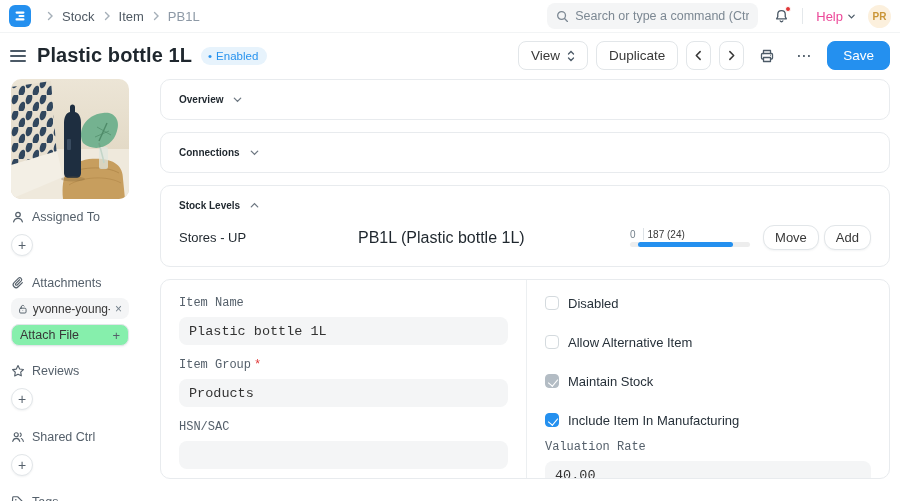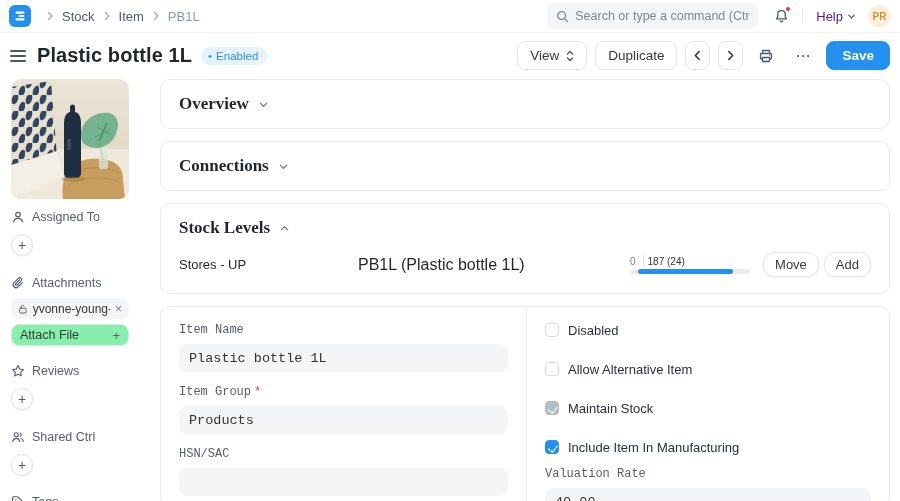--- a/index.html
+++ b/index.html
@@ -13,34 +13,34 @@
   .crumbs { display:flex; align-items:center; margin-left:7px; }
   .crumb-chev { color:#a5afb8; margin:0 7px; display:flex; }
   .crumb { color:#505a64; font-size:13px; text-decoration:none; cursor:pointer; }
   .crumb.current { color:#8d99a6; }
   .searchbar { margin-left:auto; width:211px; height:26px; background:#f4f5f6; border-radius:8px; display:flex; align-items:center; padding:0 9px; gap:6px; color:#7c8893; }
   .searchbar input { border:none; background:transparent; outline:none; font-size:12.5px; color:#5b6770; width:100%; font-family:inherit; }
   .searchbar input::placeholder { color:#7c8893; }
   .bell-wrap { position:relative; margin-left:16px; cursor:pointer; display:flex; }
   .bell-dot { position:absolute; top:-2px; right:-2px; width:6px; height:6px; border-radius:50%; background:#e03636; border:1px solid #fff; }
   .nav-divider { width:1px; height:16px; background:#e4e8eb; margin:0 13px; }
-  .help { display:flex; align-items:center; gap:4px; color:#4c1d95; font-size:13px; cursor:pointer; }
+  .help { display:flex; align-items:center; gap:4px; color:#ec4899; font-size:13px; cursor:pointer; }
   .avatar { width:23px; height:23px; border-radius:50%; background:#fcf0dd; color:#ca9536; font-size:10px; font-weight:bold; display:flex; align-items:center; justify-content:center; margin-left:12px; cursor:pointer; }
 
   
   .page-header { height:45px; display:flex; align-items:center; padding:0 10px 0 10px; }
   .burger { width:16px; display:flex; flex-direction:column; gap:3px; cursor:pointer; flex:none; }
   .burger span { display:block; height:2px; border-radius:1px; background:#4c5a67; }
   .title { font-size:20px; font-weight:bold; color:#1f272e; margin-left:11px; letter-spacing:.1px; }
   .badge { margin-left:9px; background:#e7f3fc; color:#2893ee; font-size:11.5px; border-radius:10px; padding:3px 9px 3px 7px; display:flex; align-items:center; gap:4px; }
   .header-actions { margin-left:auto; display:flex; align-items:center; gap:8px; }
   .btn { height:29px; background:#fff; border:1px solid #e2e6e9; border-radius:8px; color:#383838; font-size:13.5px; font-family:inherit; display:flex; align-items:center; justify-content:center; gap:7px; padding:0 12px; cursor:pointer; }
   .btn.icon-only { padding:0 6px; }
   .btn.borderless { border-color:transparent; padding:0 6px; color:#4c5a67; }
-  .btn.primary { background:#2490ef; border-color:#2490ef; color:#fff; font-weight:700; padding:0 15px; }
+  .btn.primary { background:#2490ef; border-color:#2490ef; color:#fff; font-weight:400; padding:0 15px; }
   .ellipsis-glyph { letter-spacing:1px; font-weight:bold; color:#4c5a67; font-size:12px; }
 
   
   .layout { display:flex; padding:1px 10px 0 11px; gap:31px; align-items:flex-start; }
   .sidebar { width:118px; flex:none; }
   .content { flex:1; display:flex; flex-direction:column; gap:12px; }
 
   
   .side-image { width:118px; height:120px; border-radius:10px; overflow:hidden; cursor:pointer; }
   .side-label { display:flex; align-items:center; gap:7px; color:#55606b; font-size:12.5px; font-weight:500; }
@@ -49,21 +49,21 @@
   .attach-pill { margin-top:8px; height:21px; background:#f4f5f6; border-radius:8px; display:flex; align-items:center; gap:5px; padding:0 7px; cursor:pointer; }
   .attach-pill .fname { font-size:12px; color:#383838; white-space:nowrap; overflow:hidden; }
   .attach-pill .x { color:#74808b; font-size:12px; margin-left:auto; cursor:pointer; }
   .attach-file-btn { margin-top:5px; height:22px; width:100%; background:#86efac; border:1px solid #e2e6e9; border-radius:8px; box-shadow:0 1px 2px rgba(25,39,52,.06); display:flex; align-items:center; padding:0 8px; font-size:12.5px; color:#383838; cursor:pointer; }
   .attach-file-btn .plus { margin-left:auto; color:#55606b; font-size:13px; }
   .mt11{margin-top:11px} .mt18{margin-top:18px} .mt19{margin-top:19px} .mt20{margin-top:20px}
 
   
   .card { background:#fff; border:1px solid #e8ebee; border-radius:10px; }
   .card-head { display:flex; align-items:center; gap:9px; padding:14px 18px; cursor:pointer; }
-  .card-title { font-size:17px; font-weight:bold; color:#1f272e;font-family:Liberation Serif, serif; }
+  .card-title { font-size:10px; font-weight:bold; color:#1f272e; }
   .chev { color:#6c7680; display:flex; }
 
   
   .stock-card { padding-bottom:16px; }
   .stock-row { display:flex; align-items:center; padding:2px 18px 0 18px;justify-content:flex-end; }
   .stock-wh { width:179px; font-size:13px; color:#1f272e; }
   .stock-item { width:272px; font-size:16px; color:#1f272e; }
   .prog-wrap { width:120px; }
   .prog-labels { display:flex; align-items:center; font-size:10px; color:#383838; }
   .prog-zero { color:#74808b; margin-right:7px; }

